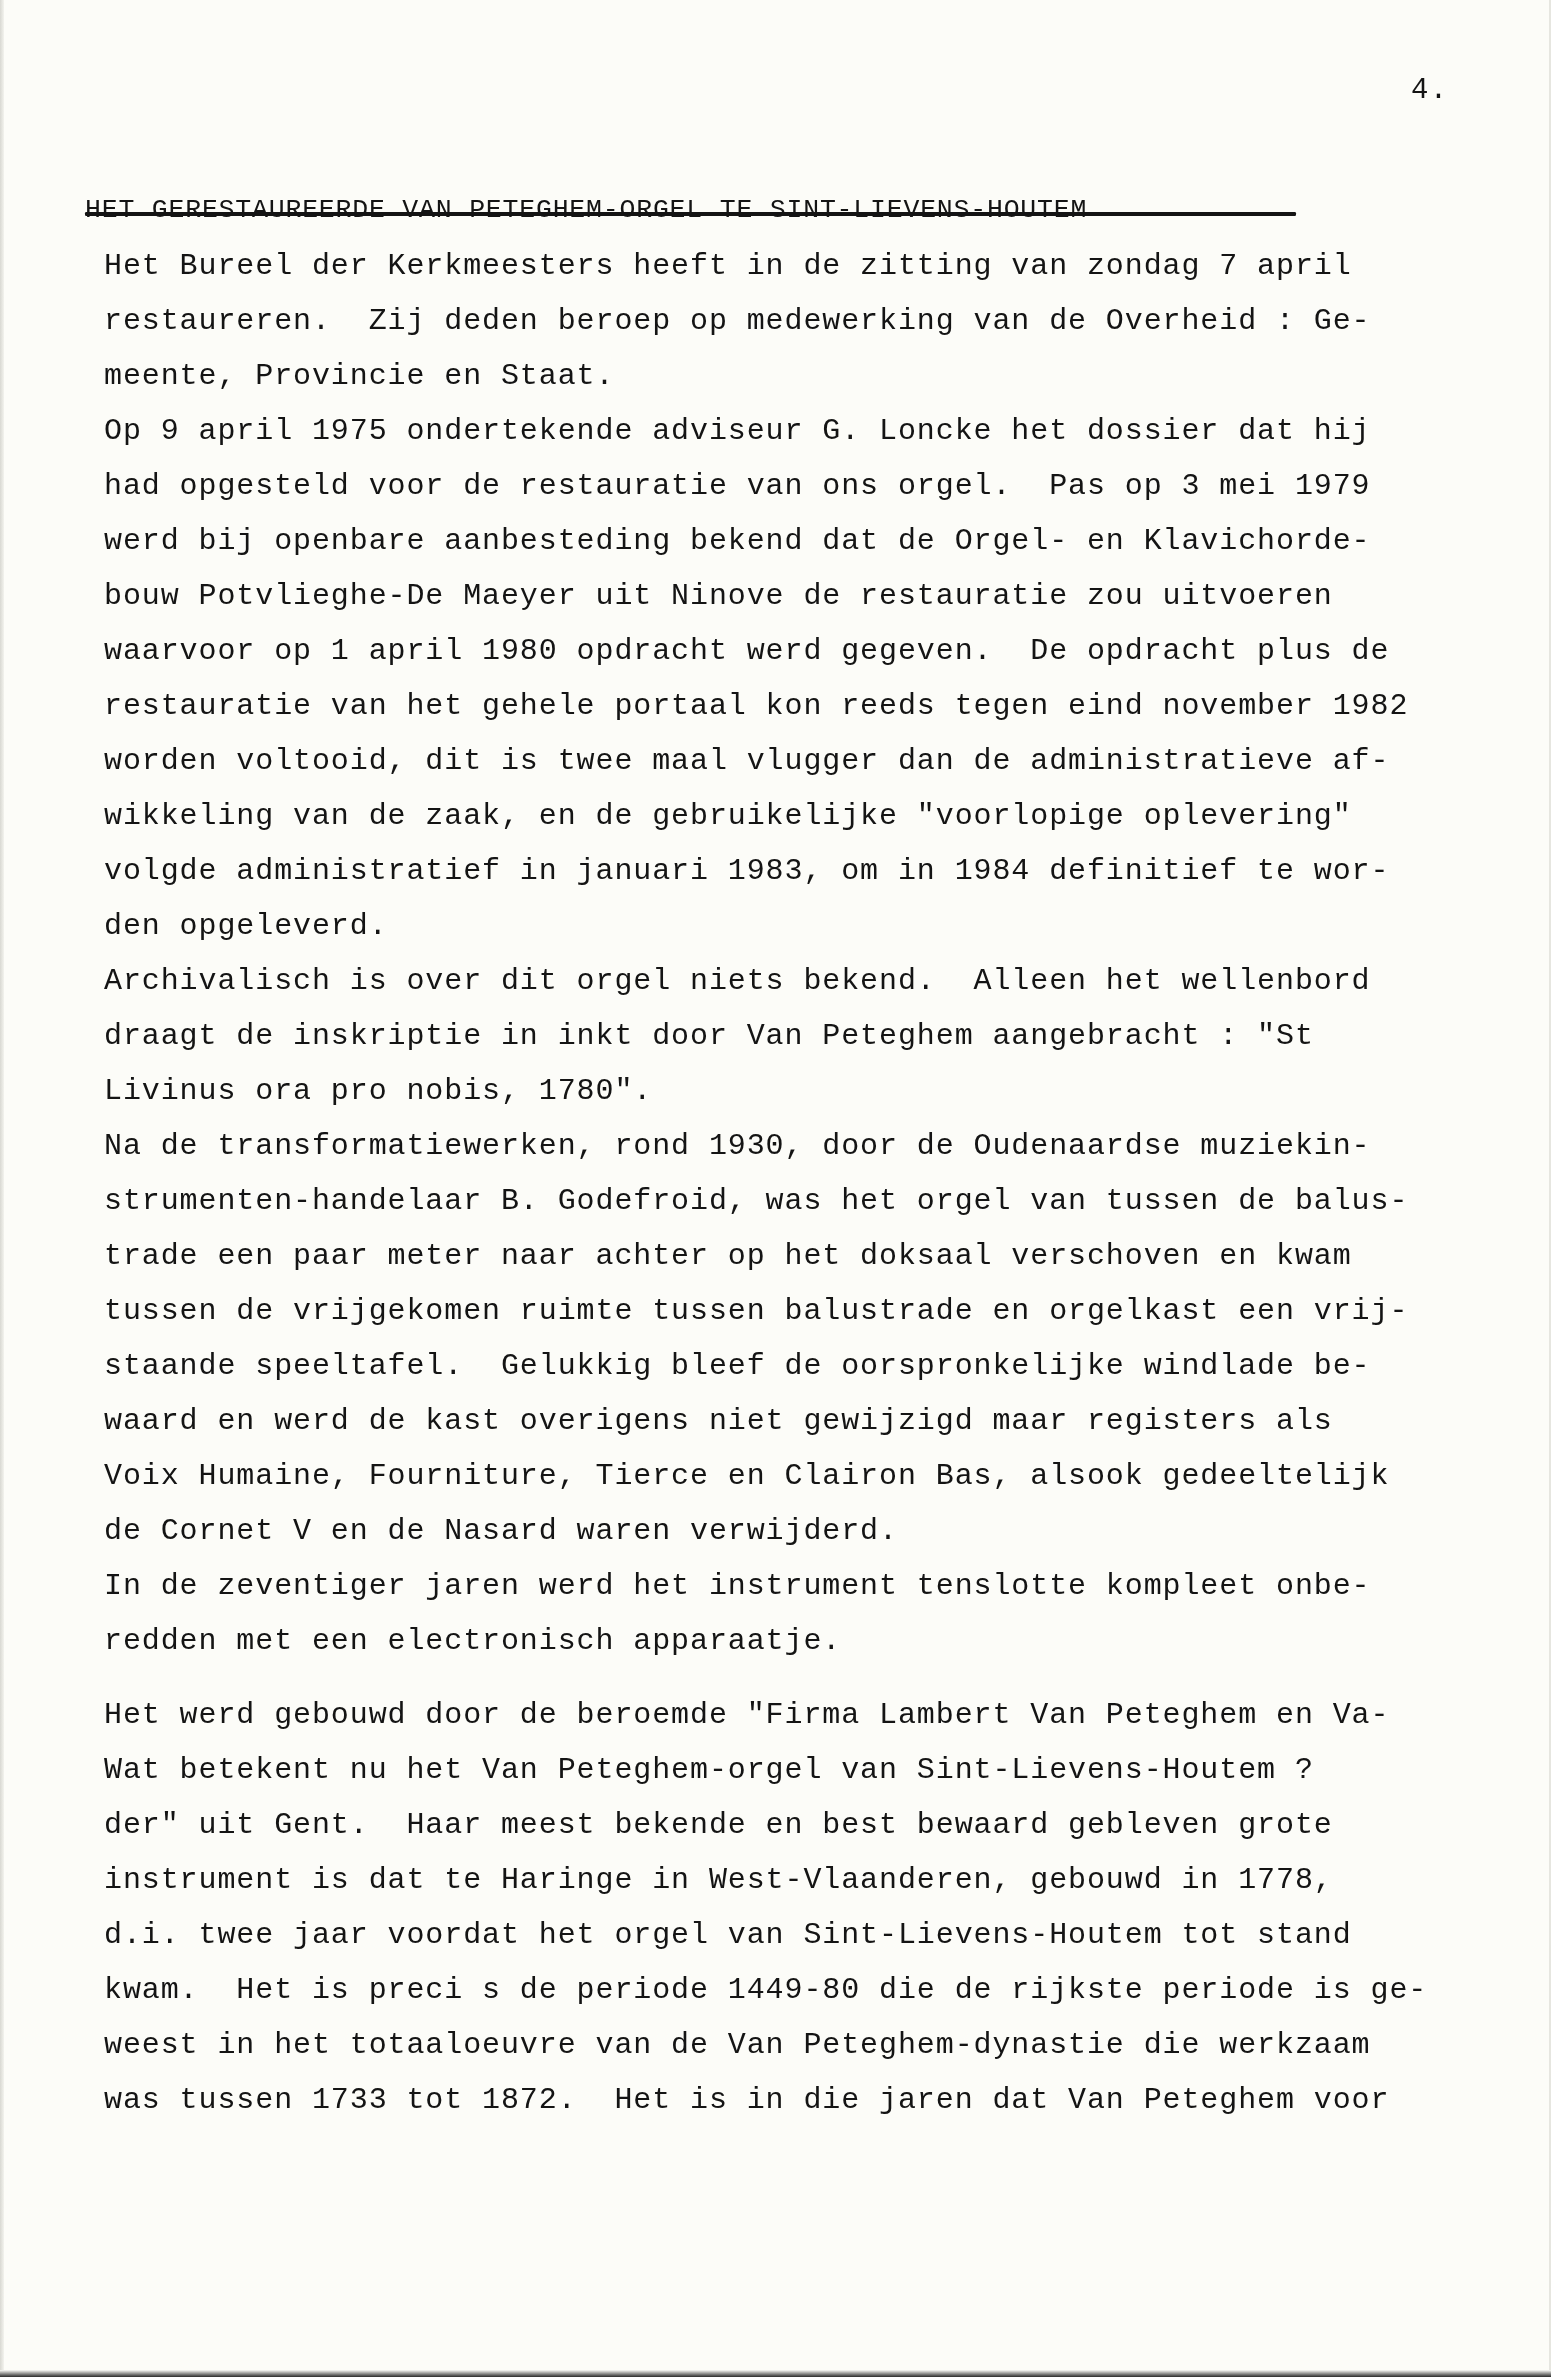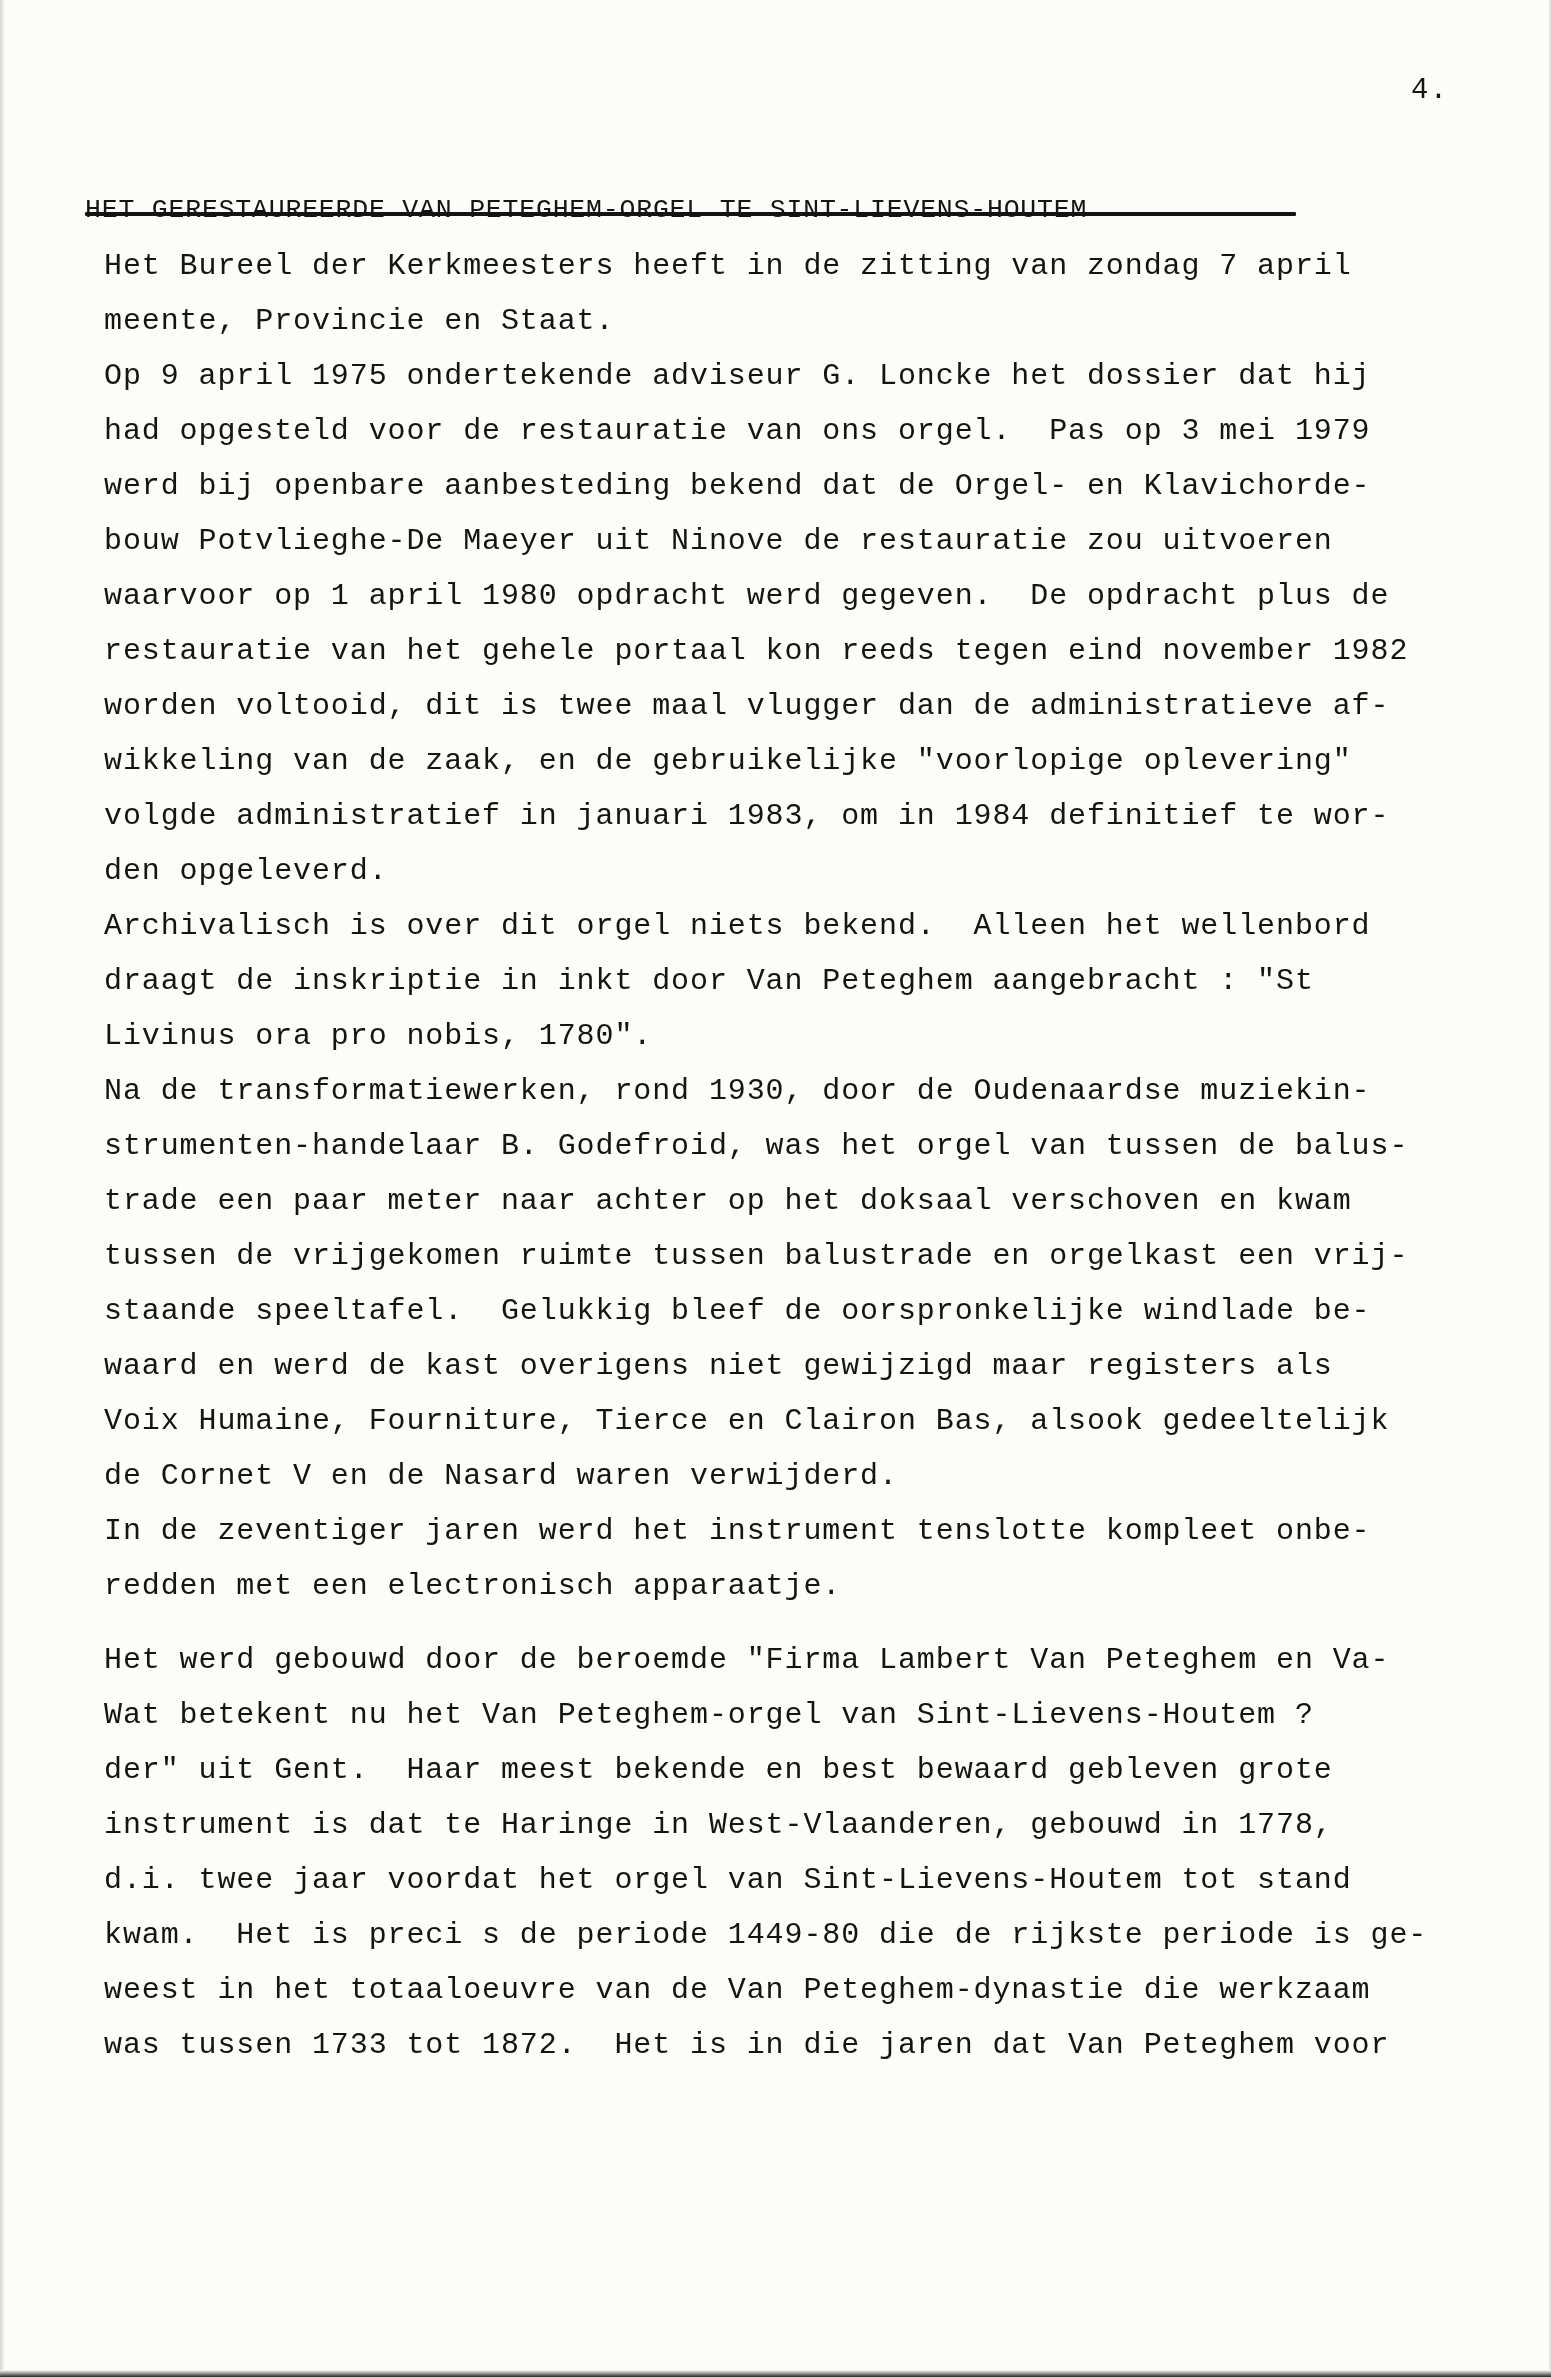--- a/index.html
+++ b/index.html
@@ -86,20 +86,21 @@
 
 <div class="page-number">4.</div>
 
 <div class="doc-title">HET GERESTAUREERDE VAN PETEGHEM-ORGEL TE SINT-LIEVENS-HOUTEM</div>
 <div class="title-rule"></div>
 
 <div class="body-text">
 
   <div>
     <span class="line">Het Bureel der Kerkmeesters heeft in de zitting van zondag 7 april</span>
+    <span class="line">restaureren.  Zij deden beroep op medewerking van de Overheid : Ge-</span>
     <span class="line">meente, Provincie en Staat.</span>
   </div>
 
   <div>
     <span class="line">Op 9 april 1975 ondertekende adviseur G. Loncke het dossier dat hij</span>
     <span class="line">had opgesteld voor de restauratie van ons orgel.  Pas op 3 mei 1979</span>
     <span class="line">werd bij openbare aanbesteding bekend dat de Orgel- en Klavichorde-</span>
     <span class="line">bouw Potvlieghe-De Maeyer uit Ninove de restauratie zou uitvoeren</span>
     <span class="line">waarvoor op 1 april 1980 opdracht werd gegeven.  De opdracht plus de</span>
     <span class="line">restauratie van het gehele portaal kon reeds tegen eind november 1982</span>

